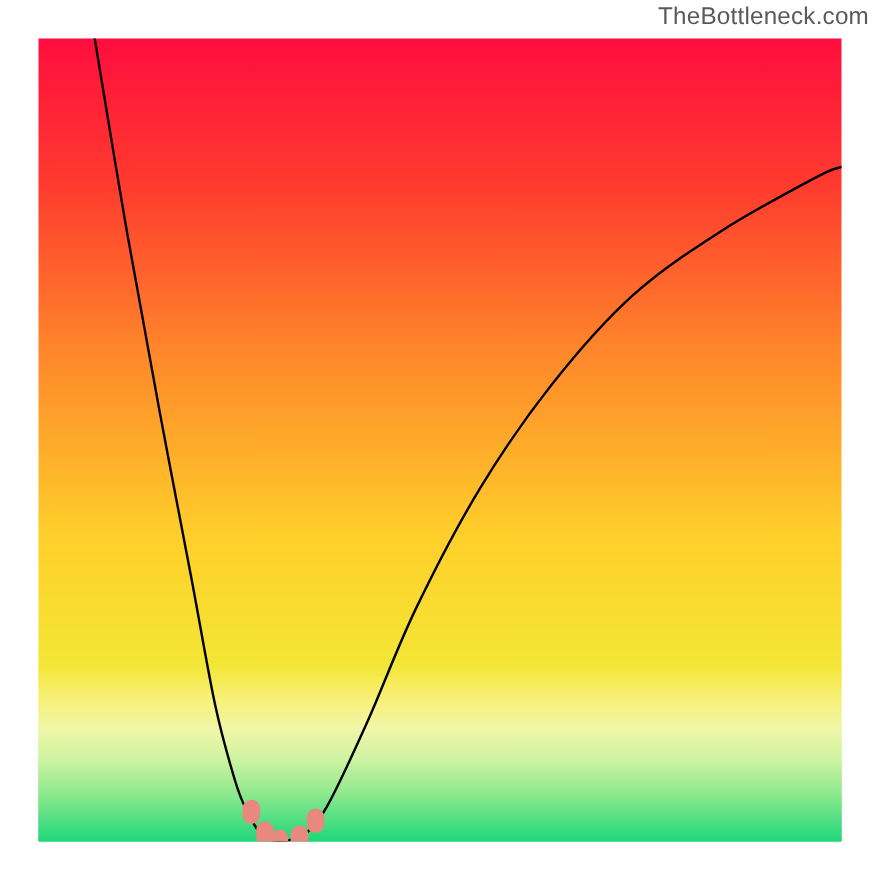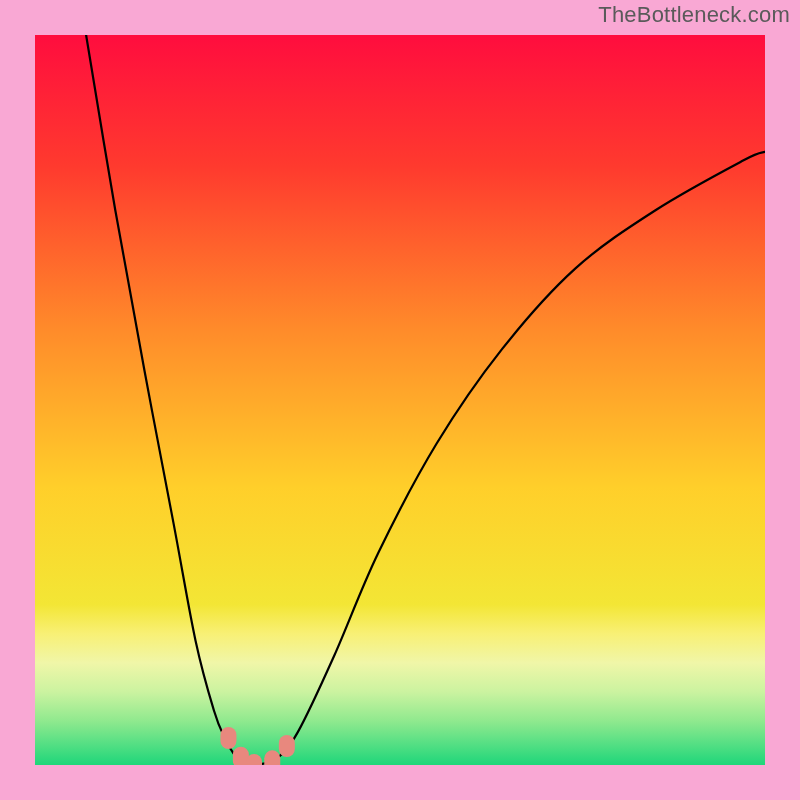--- a/index.html
+++ b/index.html
@@ -8,21 +8,21 @@
     width: 800px;
     height: 800px;
     background: #000000;
     overflow: hidden;
     font-family: Arial, Helvetica, sans-serif;
   }
   .container {
     position: relative;
     width: 800px;
     height: 800px;
-    background: #f9a8d4;
+    background: #ffffff;
   }
   .watermark {
     position: absolute;
     top: 2px;
     right: 10px;
     font-size: 22px;
     color: #5a5a5a;
     font-weight: 500;
     letter-spacing: 0.2px;
     z-index: 50;

